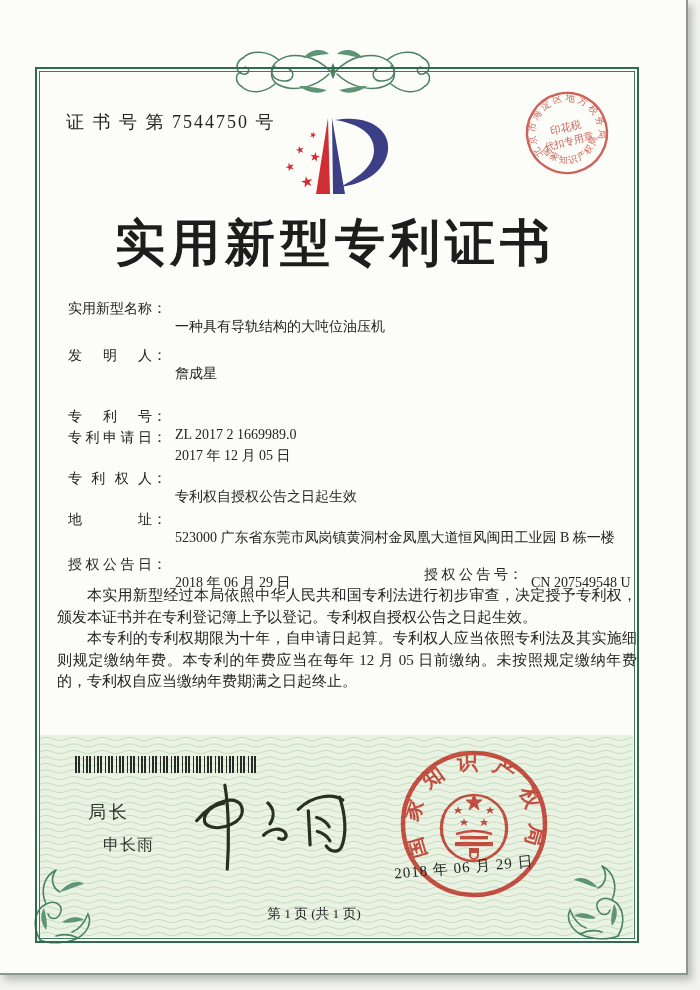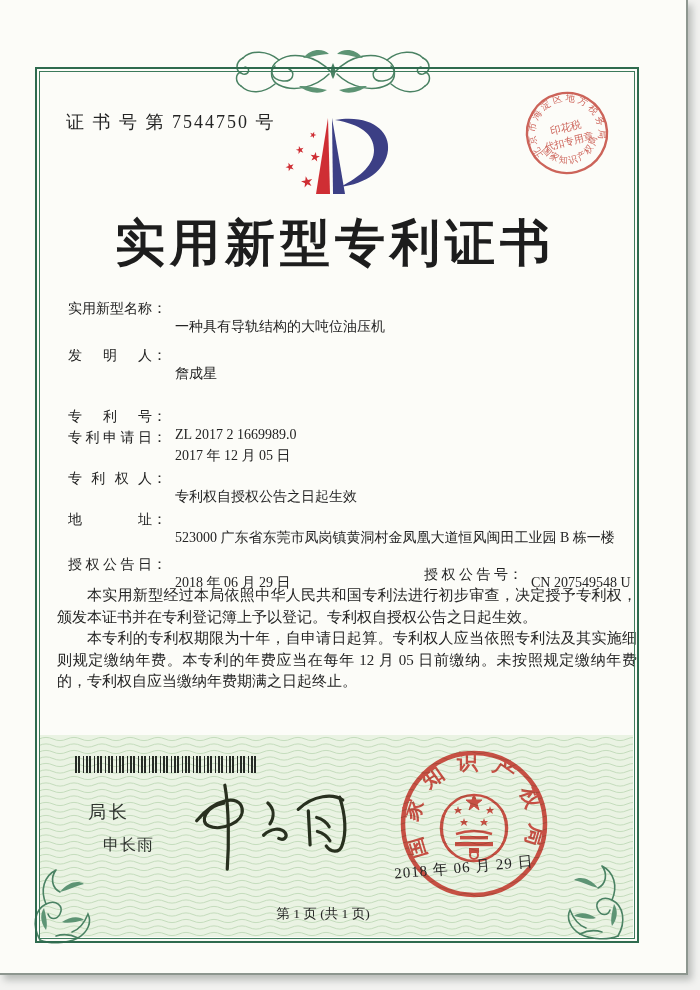--- a/index.html
+++ b/index.html
@@ -55,21 +55,21 @@
   .signature{position:absolute;left:183px;top:775px;z-index:2;}
   .ornament-top{position:absolute;left:233px;top:44px;z-index:3;}
   .ornament-bl{position:absolute;left:26px;top:860px;z-index:3;}
   .ornament-br{position:absolute;left:556px;top:856px;z-index:3;transform:scaleX(-1);}
   .tax-stamp{position:absolute;left:520px;top:86px;z-index:5;transform:rotate(-14deg);opacity:.88;mix-blend-mode:multiply;}
   .office-seal{position:absolute;left:398px;top:748px;z-index:5;opacity:.92;mix-blend-mode:multiply;}
   .seal-date{
     position:absolute;left:394px;top:857px;width:170px;z-index:6;
     font-size:15px;letter-spacing:1px;color:#252525;transform:rotate(-5deg);
   }
-  .footer-page{position:absolute;left:43px;top:905px;width:560px;text-align:center;font-size:13.5px;z-index:2;}
+  .footer-page{position:absolute;left:34px;top:905px;width:560px;text-align:center;font-size:13.5px;z-index:2;}
   svg text{font-family:"Liberation Serif","DejaVu Serif",serif;}
 </style>
 </head>
 <body>
 
 <div class="paper">
 
   <div class="band">
     <svg id="guilloche" width="594" height="202" viewBox="0 0 594 202">
         <g fill="none" stroke="#bfd9b8" stroke-width="0.9">

